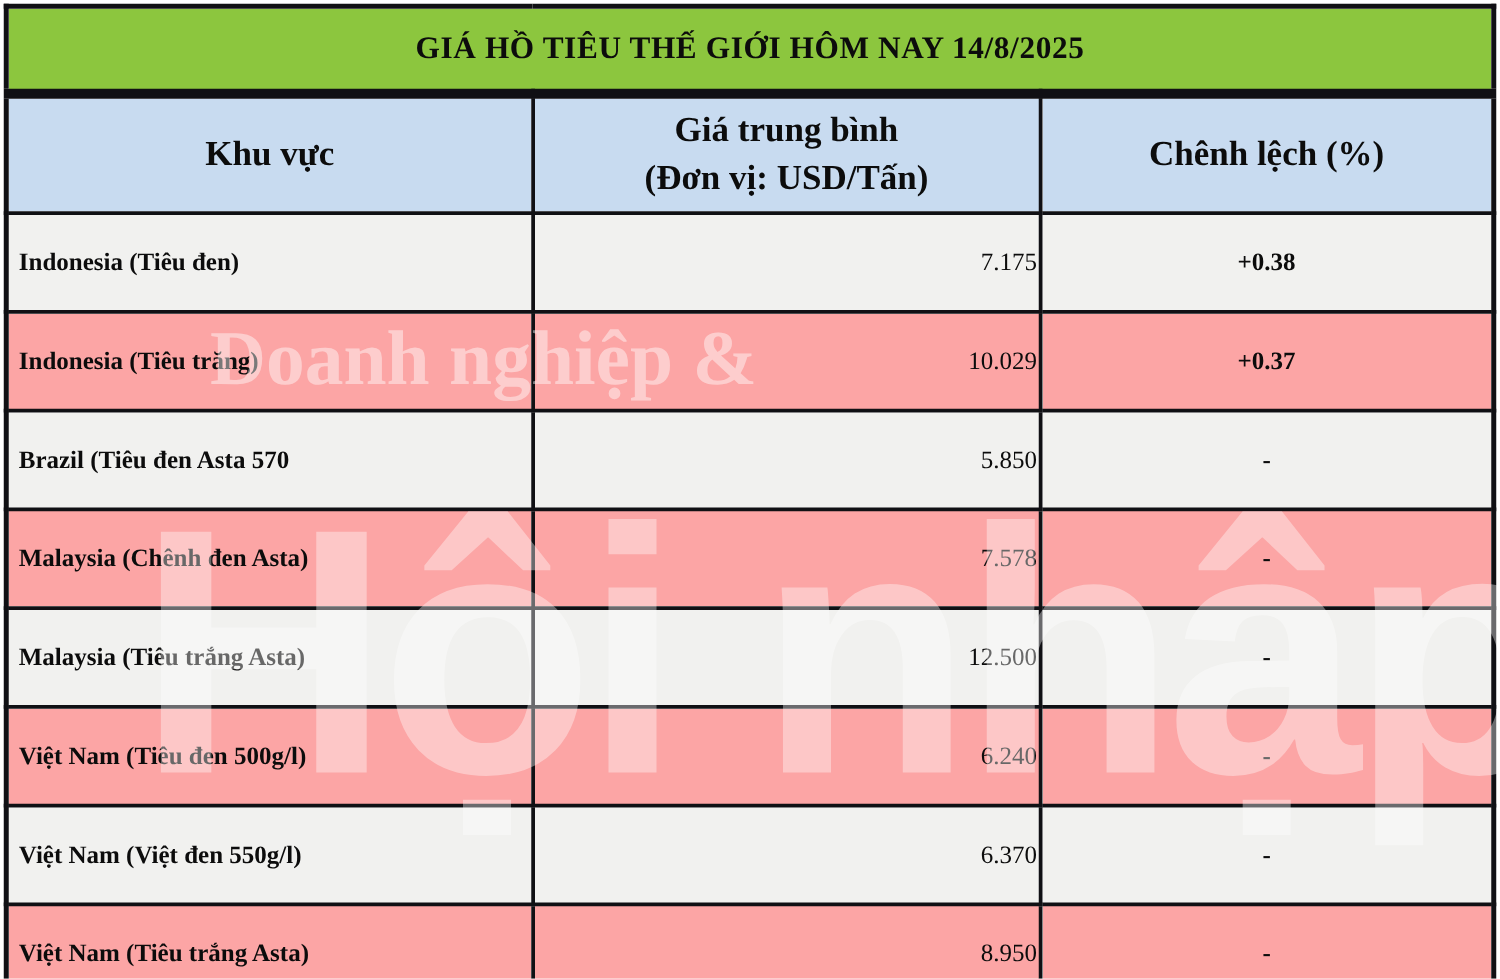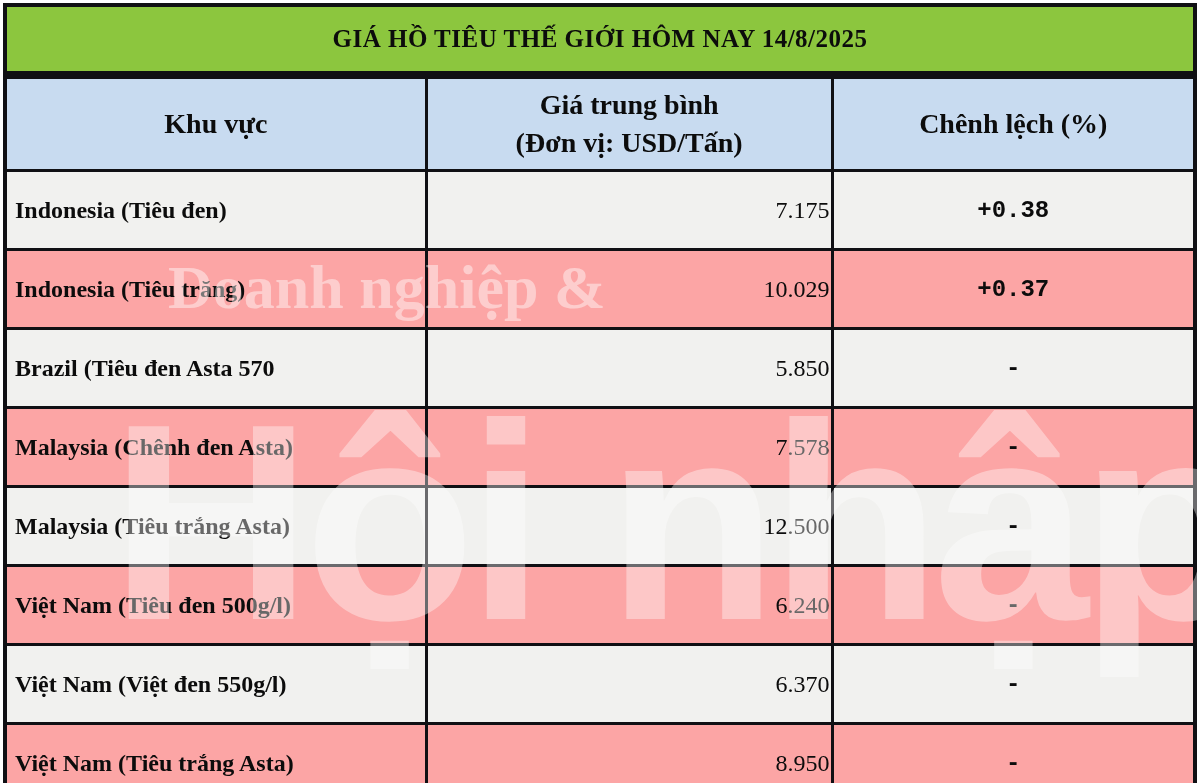--- a/index.html
+++ b/index.html
@@ -48,40 +48,39 @@
     text-align: center;
     vertical-align: middle;
     font-weight: bold;
     font-size: 28px;
     color: #0c0c0c;
     line-height: 1.35;
   }
   
   tr.data-row td {
     height: 74px;
-    font-size: 24px;
+    font-size: 20px;
     vertical-align: middle;
     color: #0c0c0c;
   }
   tr.row-white td { background: #f1f1ef; }
   tr.row-blue  td { background: #fca5a5; }
   td.region-cell {
     font-weight: bold;
     text-align: left;
     padding-left: 8px;
   }
   td.price-cell {
     font-weight: normal;
     text-align: right;
   }
   td.change-cell {
     font-weight: bold;
     text-align: center;
     color: #1f3864;
-    font-family: Liberation Mono, monospace;
   }
   
   .watermark {
     position: absolute;
     inset: 0;
     pointer-events: none;
     overflow: hidden;
     z-index: 5;
   }
   .wm-line1 {

